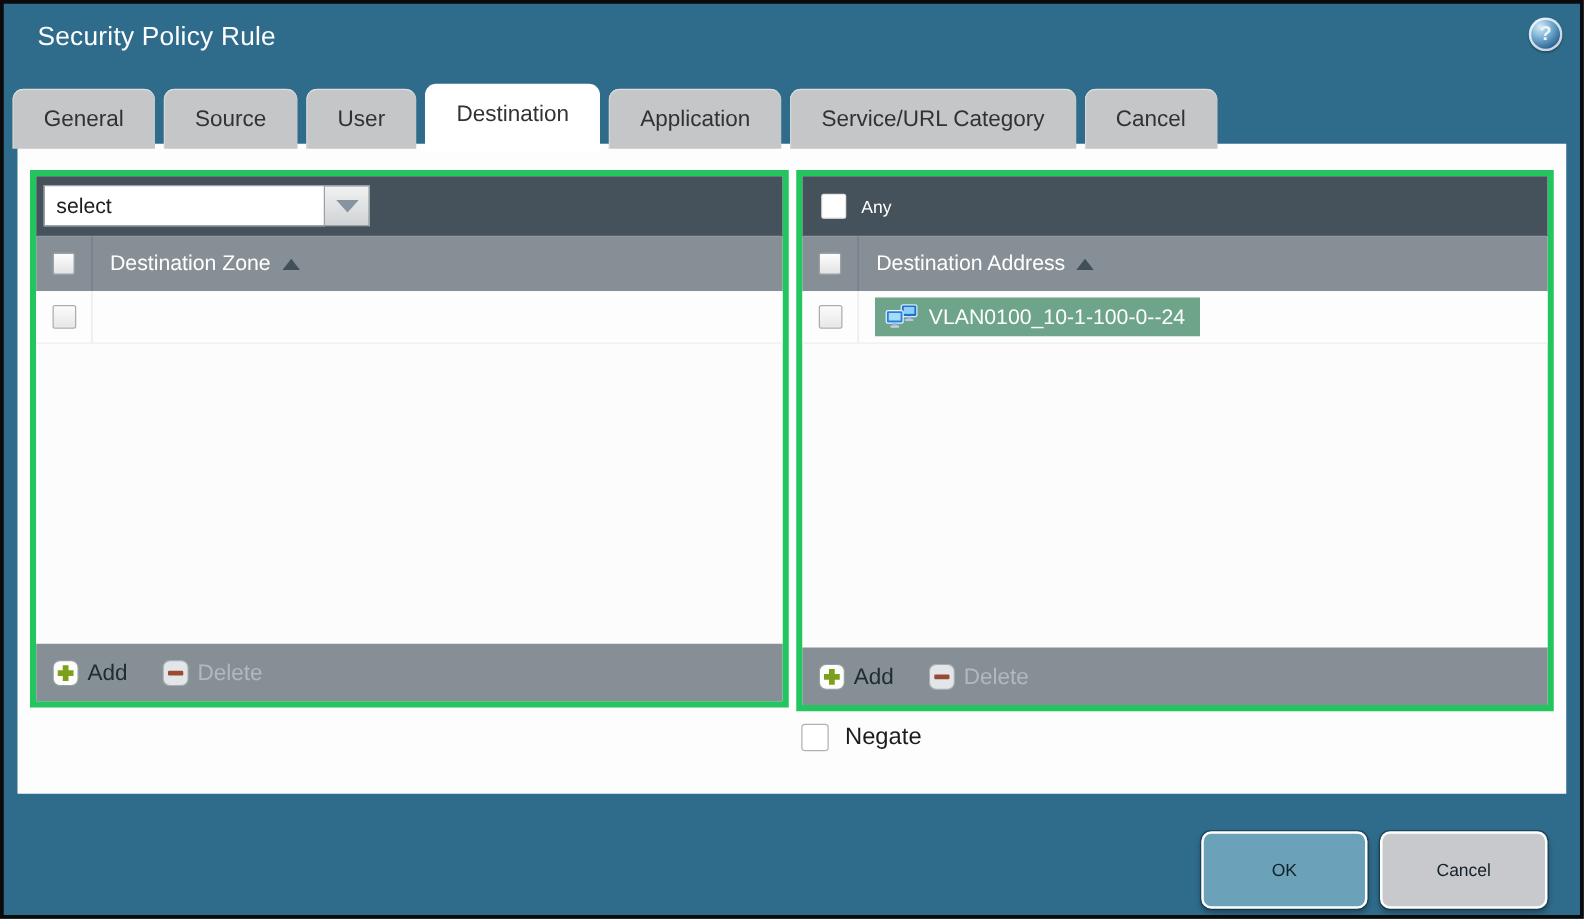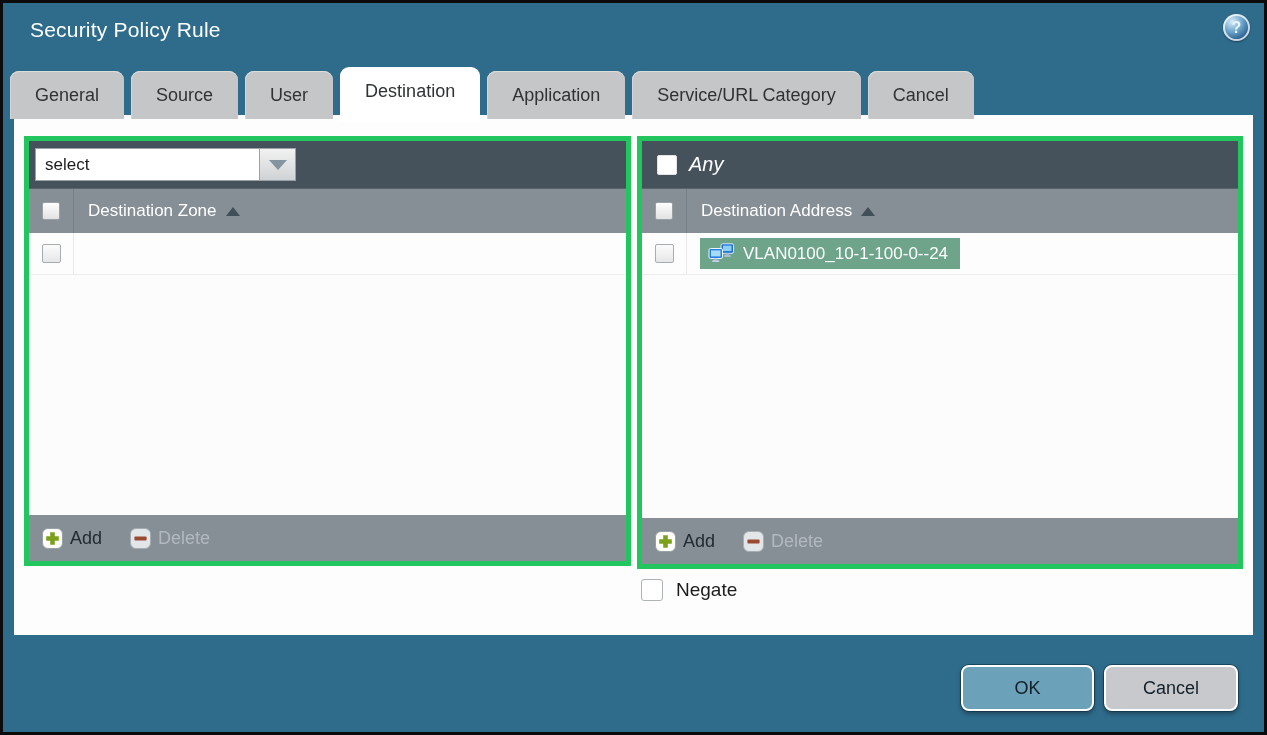--- a/index.html
+++ b/index.html
@@ -81,21 +81,21 @@
   .cb.hdr{width:18px;height:18px;background:linear-gradient(#fefefe,#e2e2e2);border:1px solid #99a1a7;}
   .cb.row{width:19px;height:19px;background:linear-gradient(#fbfbfb,#e7e7e7);border:1px solid #a8adb1;}
   .cb.negate{width:22px;height:22px;background:#fff;border:1px solid #aeb3b6;border-radius:3px;}
   .cbcell{
     width:44px;flex:0 0 44px;display:flex;align-items:center;justify-content:center;
   }
   .pheader .cbcell{border-right:1px solid #747f88;}
   .hlabel{
     display:flex;align-items:center;color:#fff;font-size:17px;padding-left:14px;cursor:pointer;
   }
-  .anylabel{color:#fff;font-size:20px;margin-left:12px;font-style:italic;}
+  .anylabel{color:#fff;font-size:14px;margin-left:12px;}
   
   .trow{
     height:41px;display:flex;align-items:center;border-bottom:1px solid #ededee;
     background:#fdfdfe;
   }
   .trow .cbcell{align-self:stretch;border-right:1px solid #e6e8e9;}
   .chip{
     display:inline-flex;align-items:center;gap:8px;background:#6da48a;color:#fff;
     font-size:17px;padding:5px 12px 5px 8px;margin-left:13px;cursor:default;
   }
@@ -104,22 +104,22 @@
   .fbtn .lbl{font-size:18px;color:#202b32;}
   .fbtn.disabled{cursor:default;}
   .fbtn.disabled .lbl{color:#b1b9be;}
   
   .negrow{
     position:absolute;left:627px;top:464px;display:flex;align-items:center;gap:13px;
   }
   .negrow .lbl{font-size:19px;color:#1c1c1c;}
   
   .btn{
-    position:absolute;top:662px;height:46px;border:2px solid #ffffff;border-radius:8px;
-    font-size:18px;color:#132029;display:flex;align-items:center;justify-content:center;
+    position:absolute;top:662px;height:62px;border:2px solid #ffffff;border-radius:8px;
+    font-size:14px;color:#132029;display:flex;align-items:center;justify-content:center;
     box-sizing:border-box;cursor:pointer;z-index:3;
     box-shadow:0 0 0 1px rgba(12,40,56,.55), 0 3px 5px rgba(0,0,0,.35);
   }
   .btn.ok{left:958px;width:133px;background:#6ca2b9;}
   .btn.cancel{left:1101px;width:134px;background:#c7c9cc;}
   .icon{display:inline-flex;align-items:center;}
 </style>
 </head>
 <body>
 

